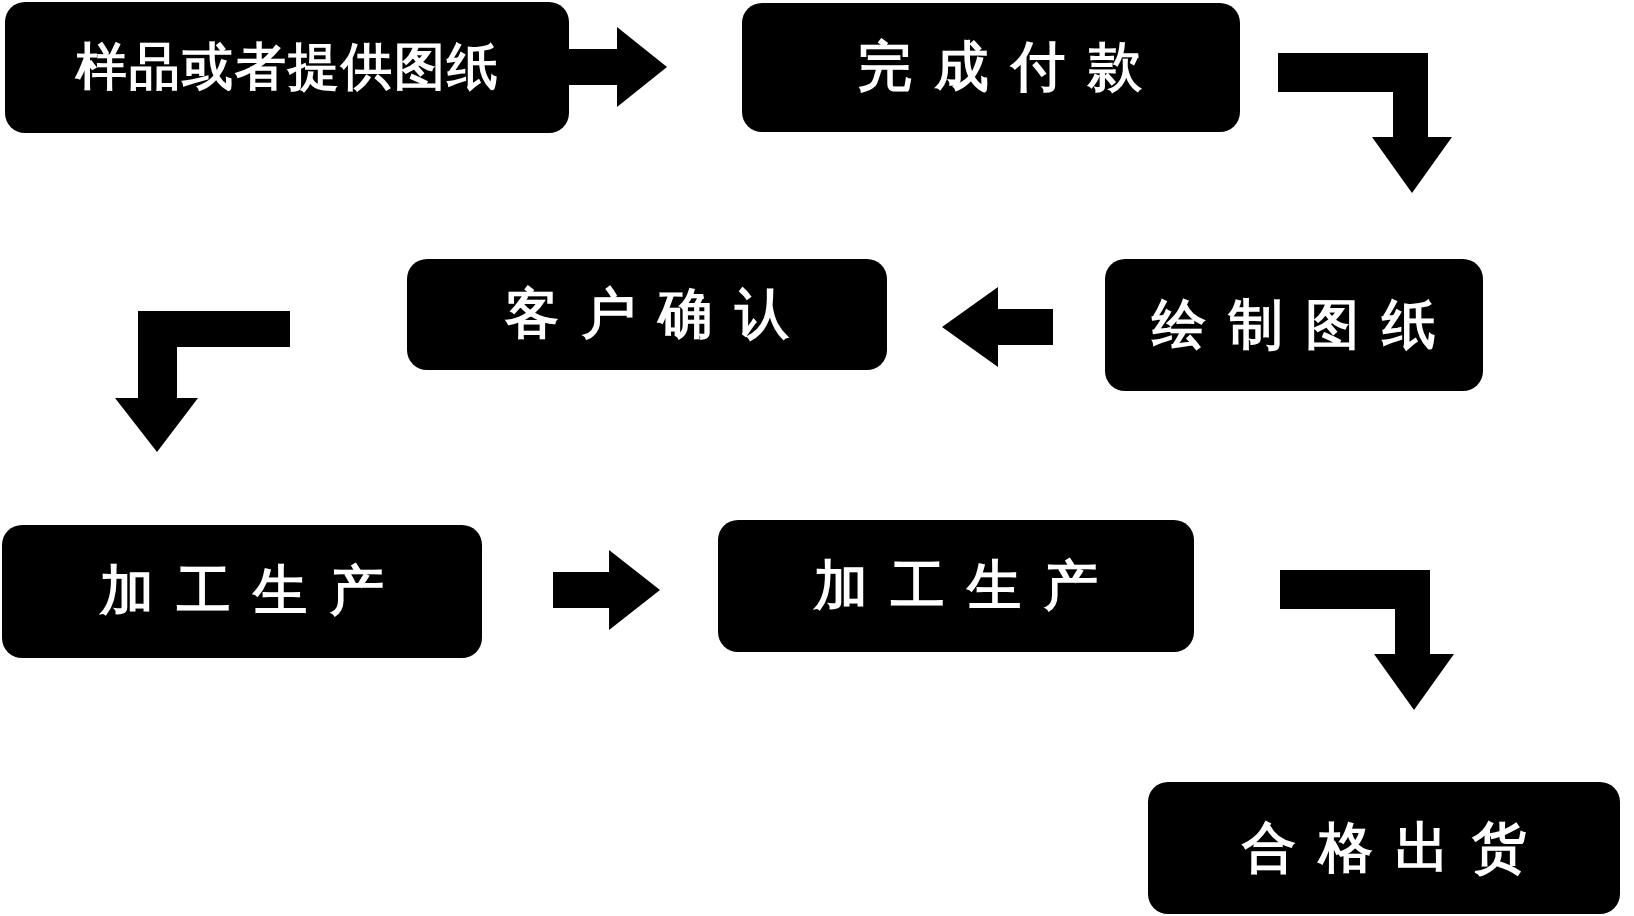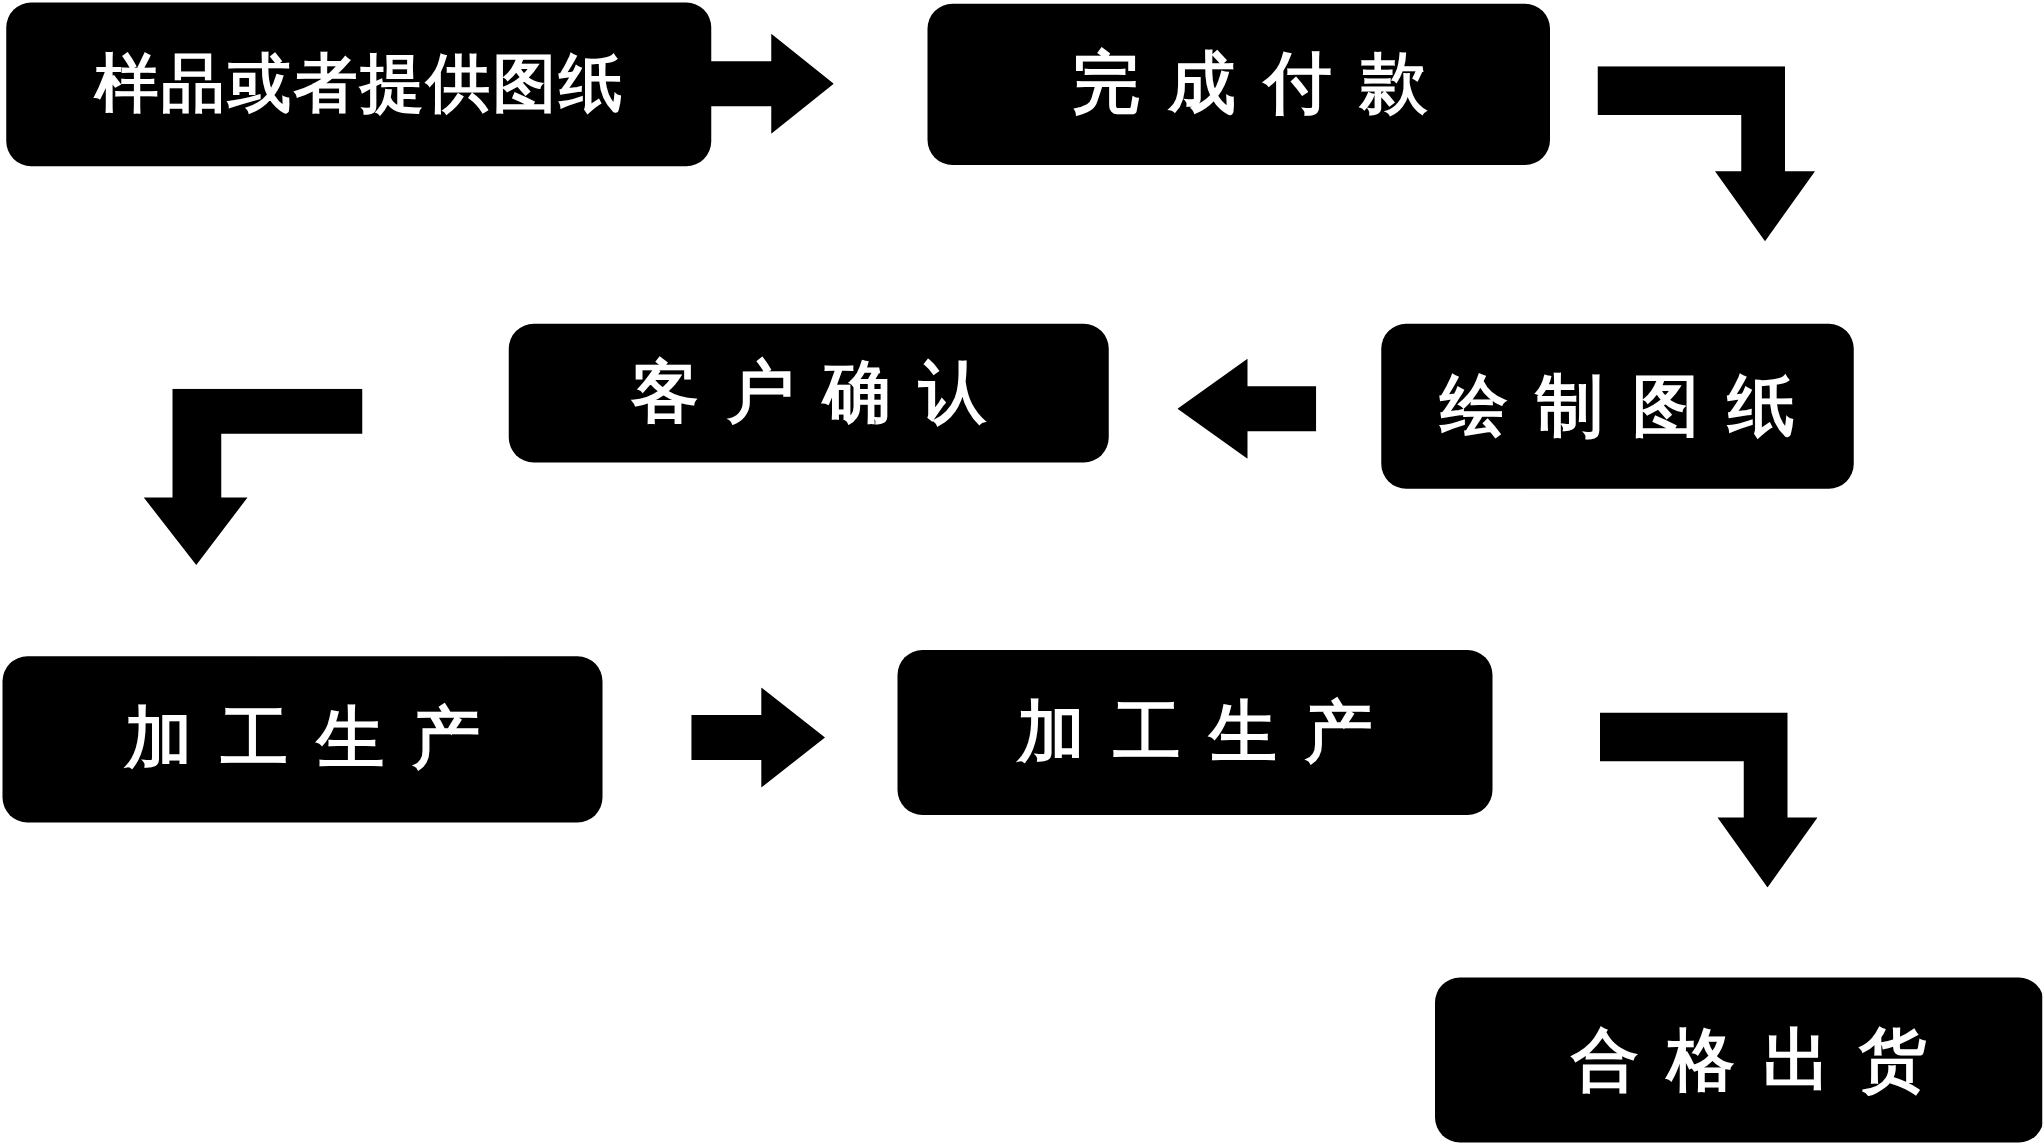--- a/index.html
+++ b/index.html
@@ -36,21 +36,21 @@
     margin-right: -0.04em;
     font-size: 51px;
   }
   
   .n-sample     { left: 5px;    top: 2px;   width: 564px; height: 131px; }
   .n-payment    { left: 742px;  top: 3px;   width: 480px; height: 129px; padding-left: 18px; }
   .n-draw       { left: 1105px; top: 259px; width: 378px; height: 132px; }
   .n-confirm    { left: 407px;  top: 259px; width: 480px; height: 111px; }
   .n-production { left: 2px;    top: 525px; width: 480px; height: 133px; }
   .n-inspection { left: 718px;  top: 520px; width: 476px; height: 132px; }
-  .n-shipment   { left: 1148px; top: 782px; width: 472px; height: 132px; padding-left: 15px; }
+  .n-shipment   { left: 1148px; top: 782px; width: 472px; height: 132px; }
   
   .arrow { position: absolute; }
   .arrow svg { display: block; width: 100%; height: 100%; }
   .arrow polygon { fill: #000000; }
   .a1 { left: 562px;  top: 27px;  width: 105px; height: 80px;  }
   .a2 { left: 1278px; top: 53px;  width: 174px; height: 140px; }
   .a3 { left: 942px;  top: 287px; width: 111px; height: 80px;  }
   .a4 { left: 115px;  top: 311px; width: 175px; height: 141px; }
   .a5 { left: 553px;  top: 550px; width: 107px; height: 80px;  }
   .a6 { left: 1280px; top: 570px; width: 174px; height: 140px; }

